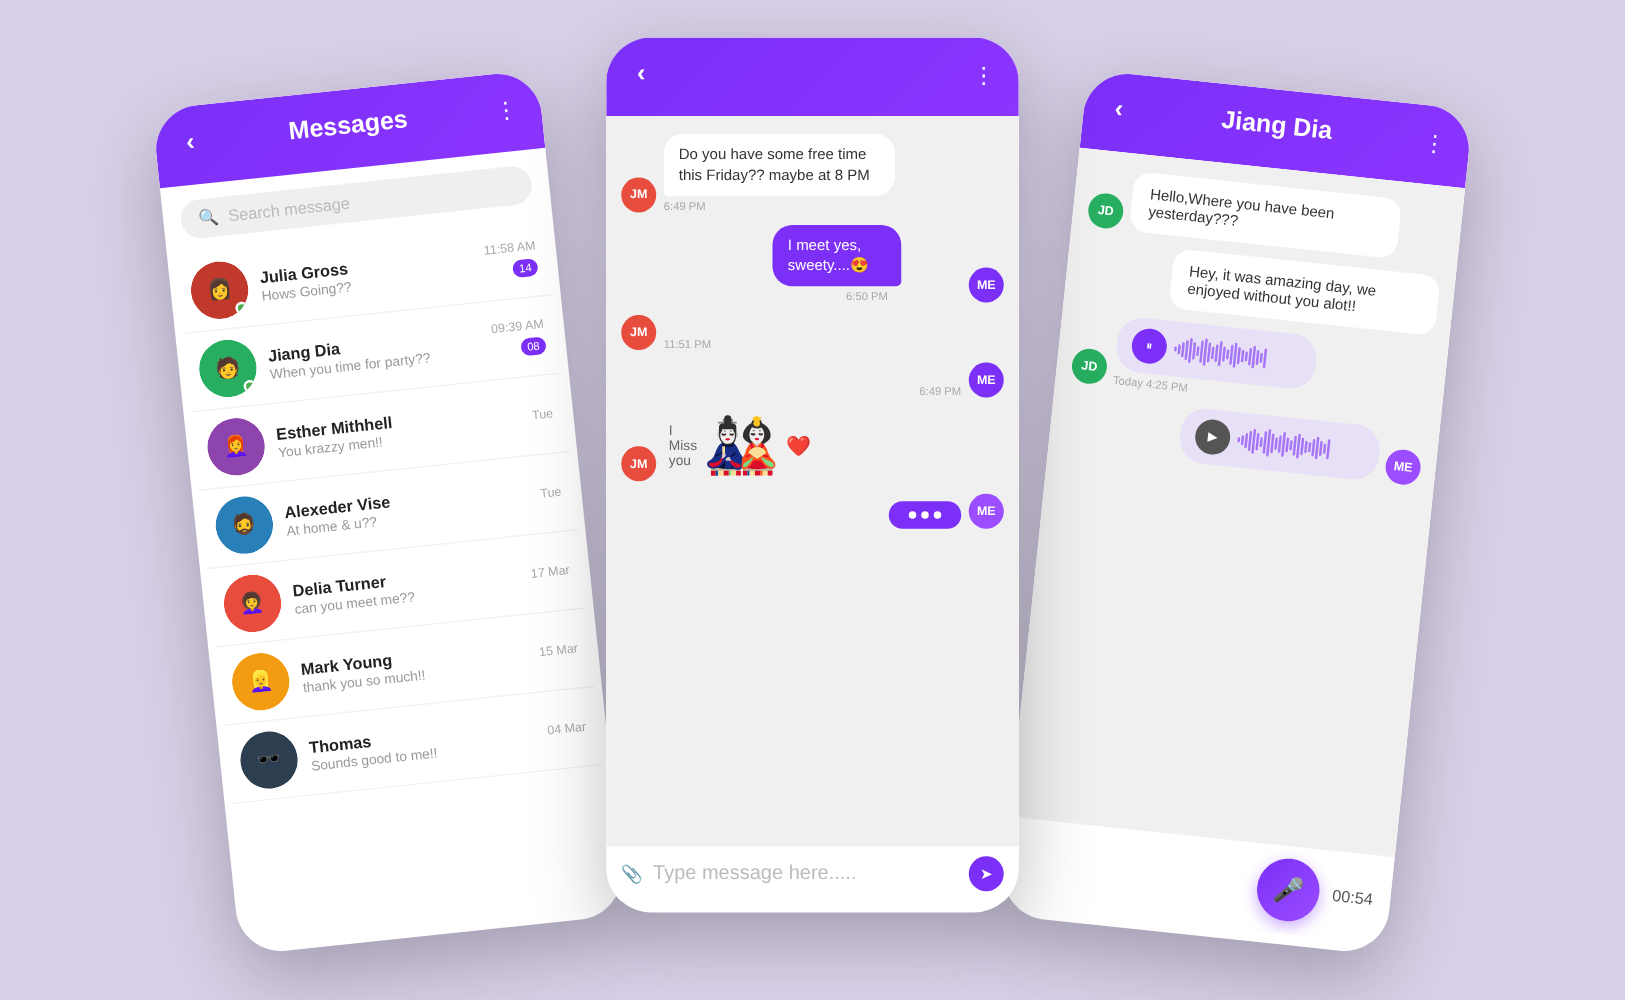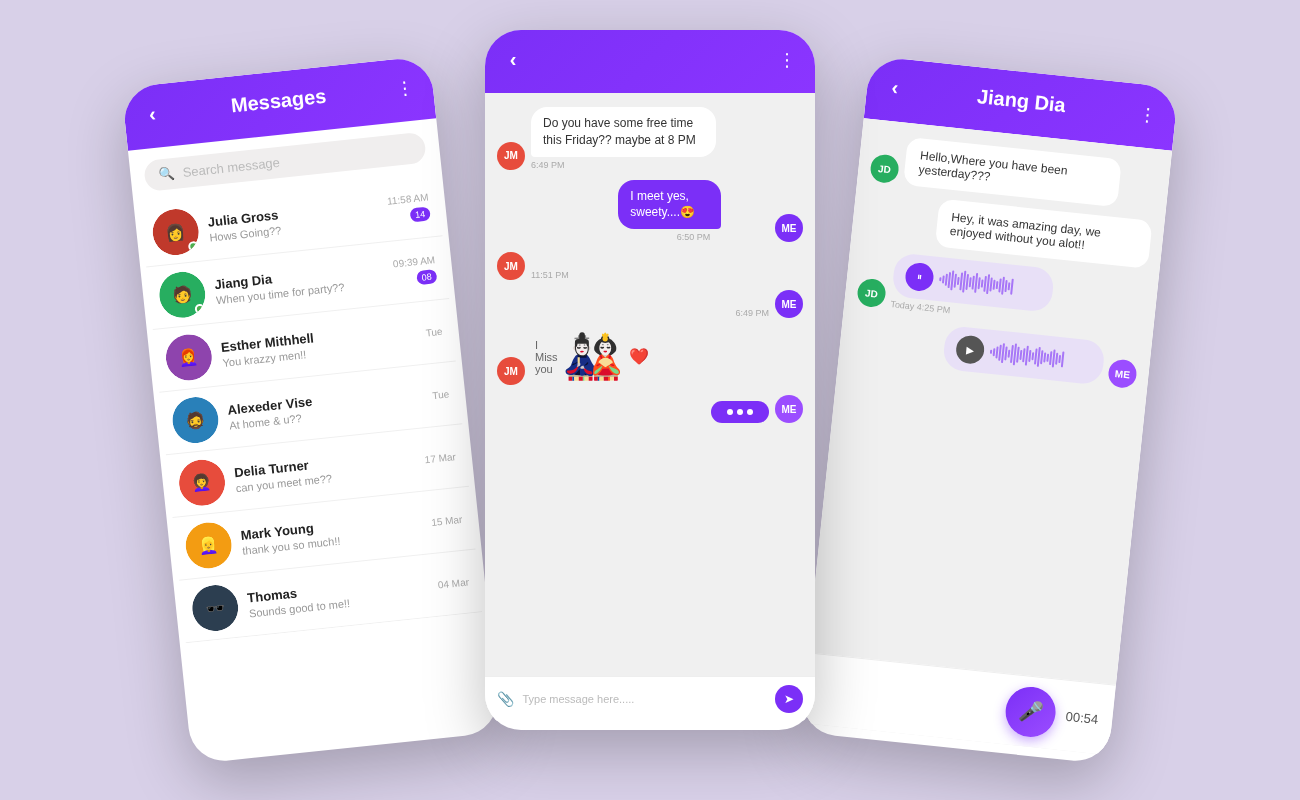--- a/index.html
+++ b/index.html
@@ -247,21 +247,21 @@
       display: flex;
       align-items: center;
       padding: 8px 12px;
       background: white;
       gap: 8px;
       border-top: 1px solid #eee;
     }
     .chat-input-display {
       flex: 1;
       color: #bbb;
-      font-size: 11px;
+      font-size: 16px;
     }
     .send-btn {
       width: 28px;
       height: 28px;
       border-radius: 50%;
       background: #7b2ff7;
       display: flex;
       align-items: center;
       justify-content: center;
       color: white;

